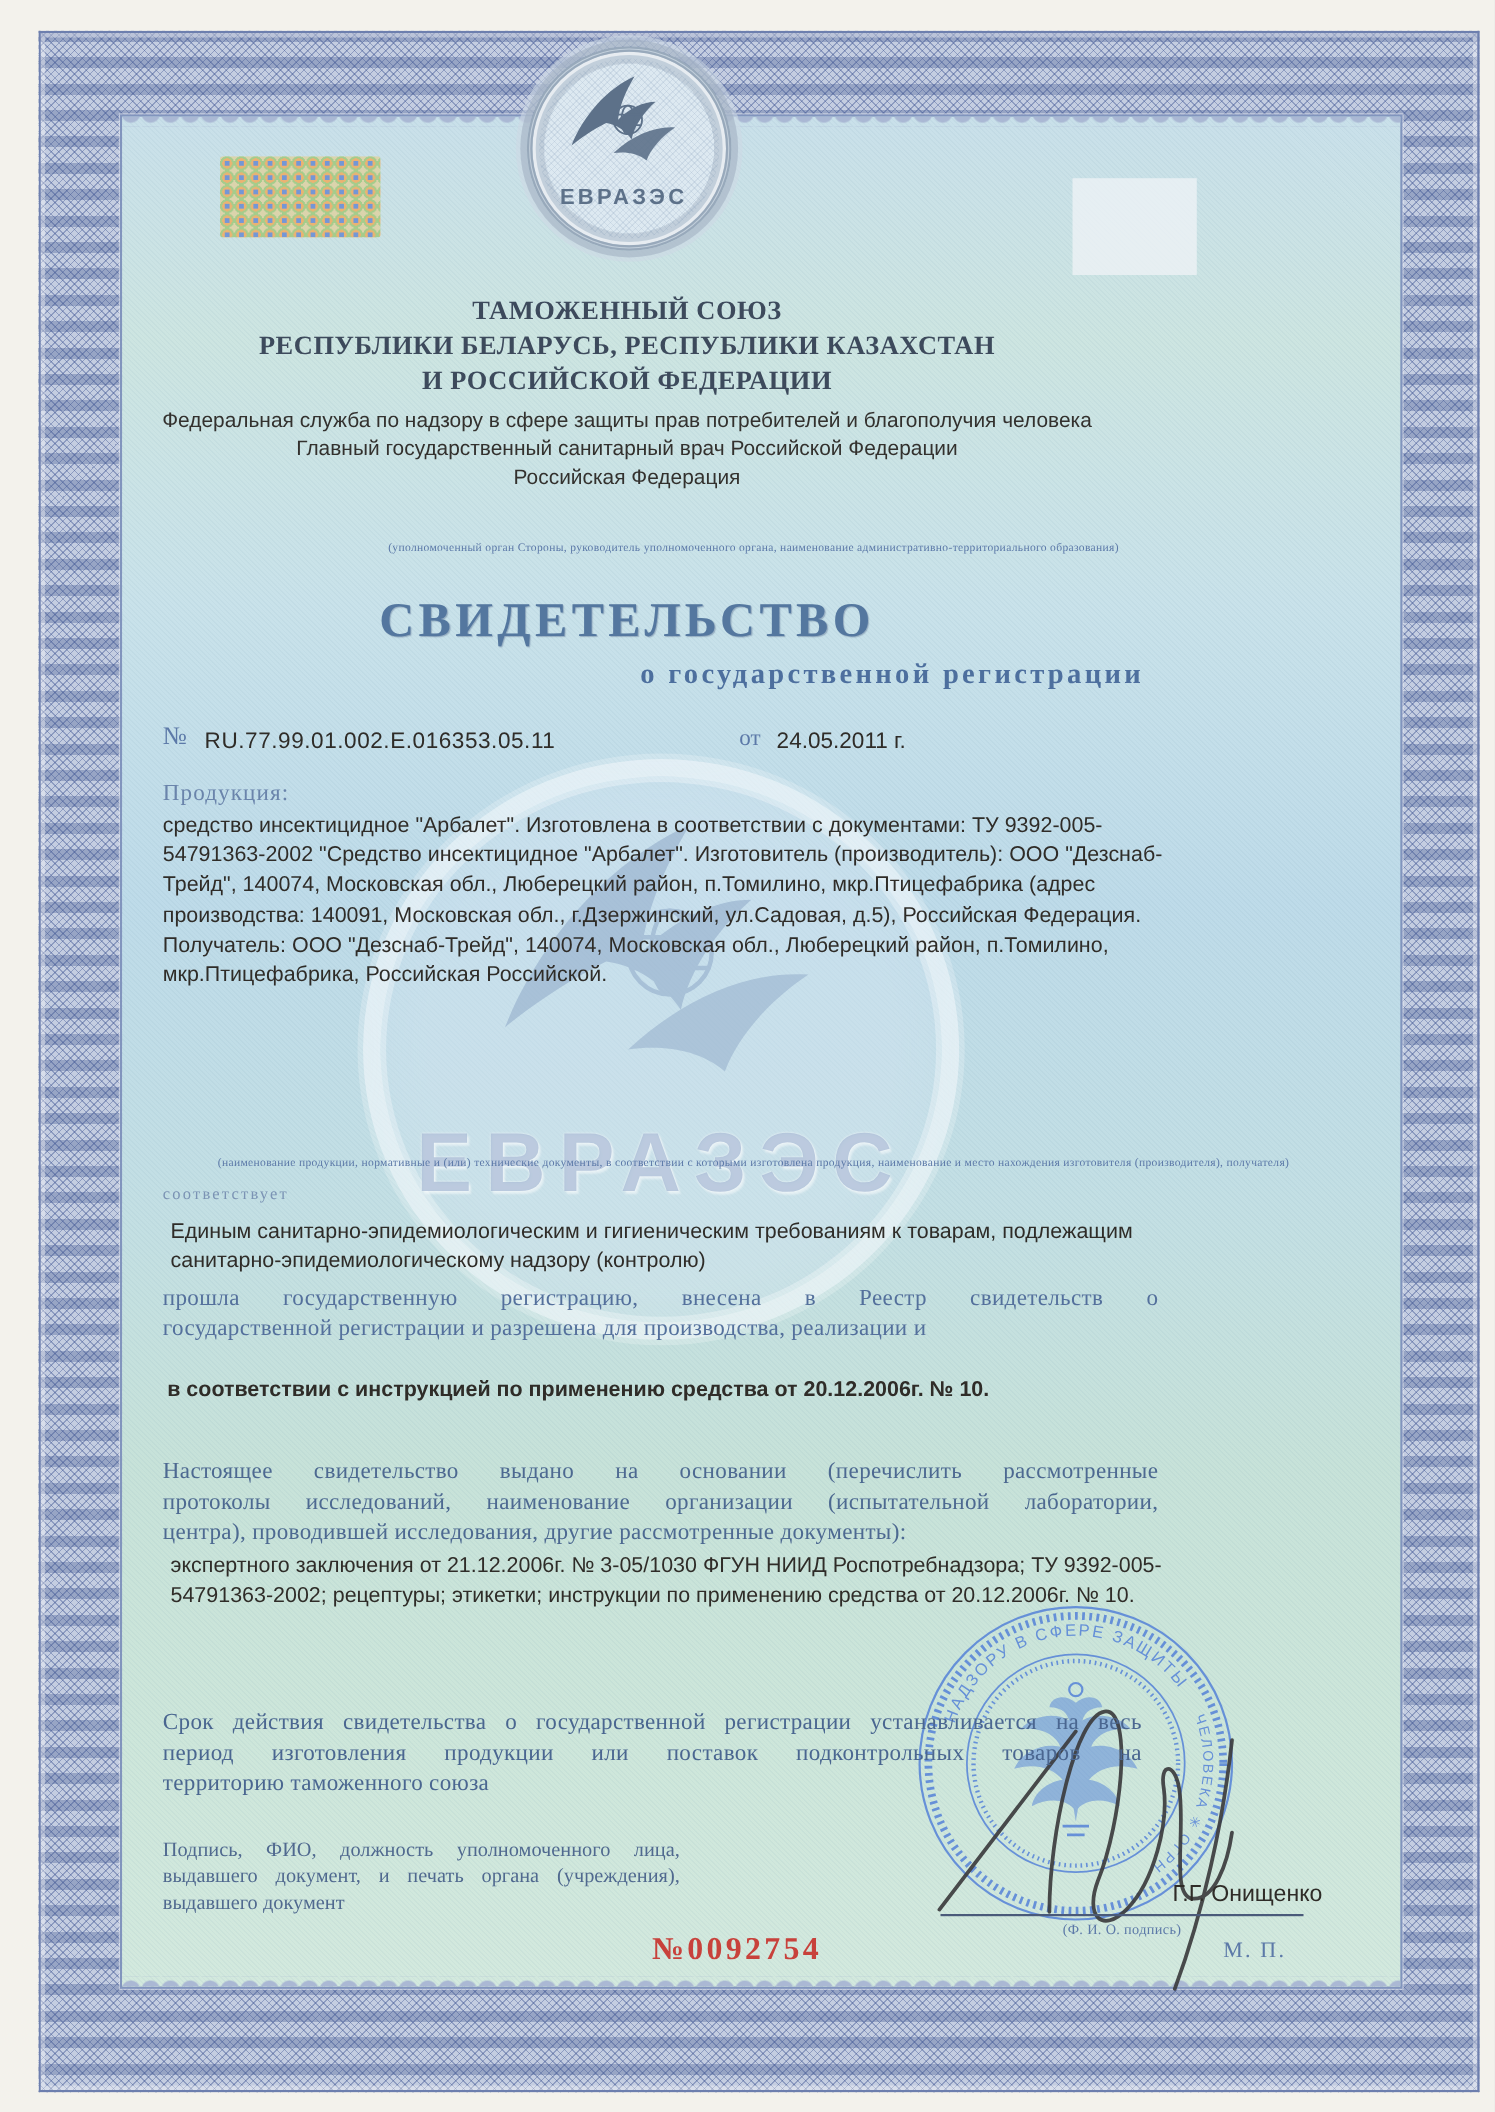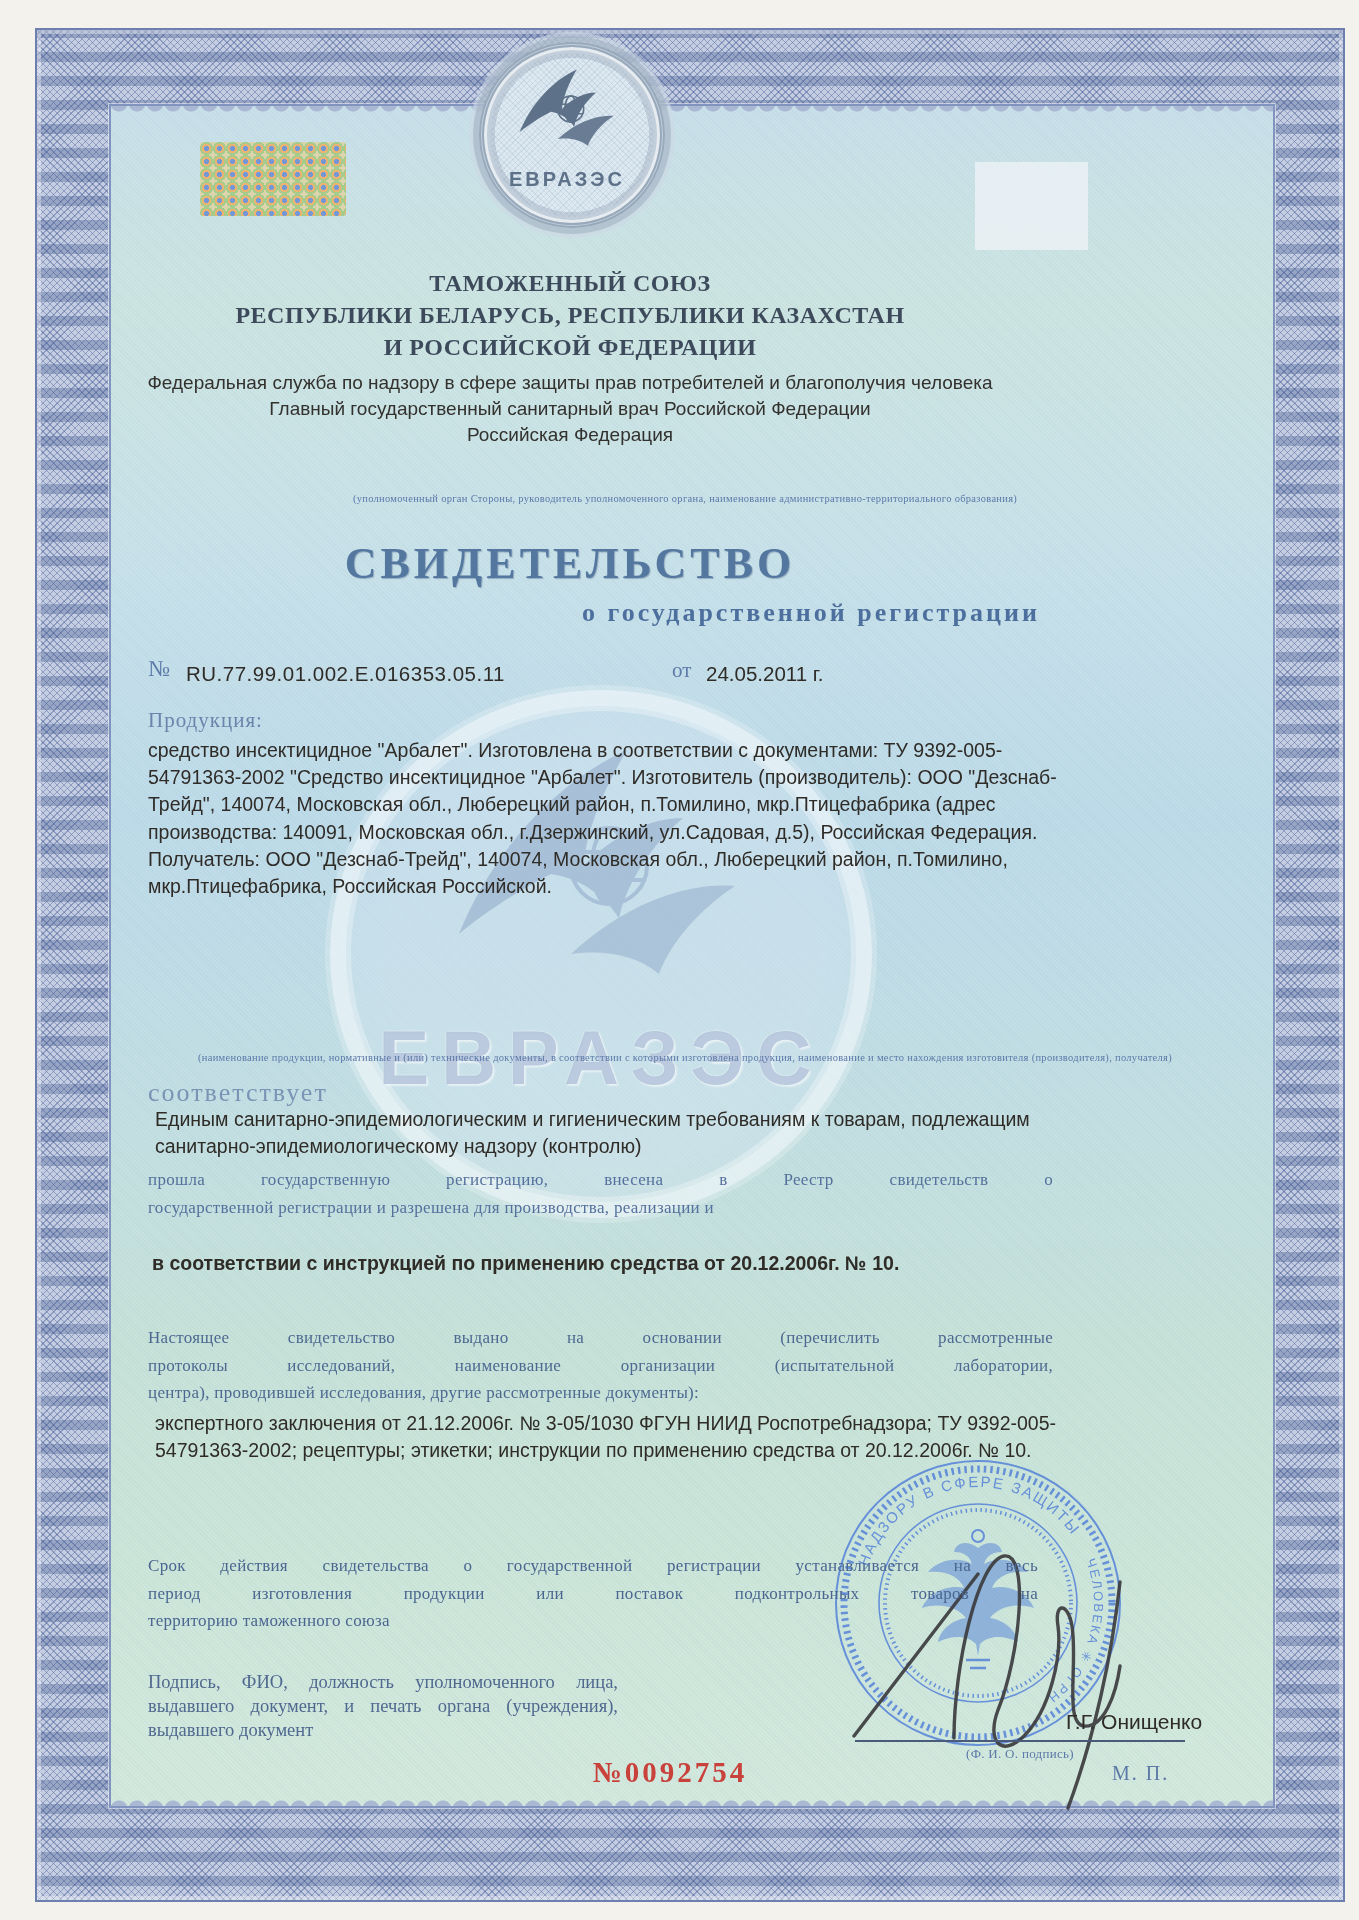--- a/index.html
+++ b/index.html
@@ -61,21 +61,21 @@
   .sans{font-family:"Liberation Sans",sans-serif;color:#2f2c28;}
   .hdr-union{left:100px;width:940px;text-align:center;font-weight:bold;font-size:24px;line-height:31px;color:#3d4a5c;letter-spacing:.5px;}
   .hdr-agency{left:100px;width:940px;text-align:center;font-family:"Liberation Sans",sans-serif;font-size:19px;line-height:25px;color:#33312e;}
   .tiny-caption{font-size:10.5px;color:#5c79a8;letter-spacing:.3px;}
   .doc-title{left:100px;width:940px;text-align:center;font-weight:bold;font-size:44px;letter-spacing:4px;color:#54779f;text-shadow:1px 1px 1px rgba(60,80,120,.35);}
   .doc-subtitle{left:100px;width:940px;text-align:right;font-weight:bold;font-size:26px;letter-spacing:3px;color:#4d6f9e;}
   .lines div{white-space:nowrap;}
   .jpara{width:905px;}
   .jpara div{text-align:justify;text-align-last:justify;}
   .jpara div:last-child{text-align-last:left;}
-  .serif-para{font-size:17px;line-height:27.5px;color:#54709c;letter-spacing:.3px;}
+  .serif-para{font-size:21px;line-height:27.5px;color:#54709c;letter-spacing:.3px;}
   .sans-para{font-family:"Liberation Sans",sans-serif;font-size:19.5px;line-height:27.2px;color:#2f2c28;}
 
   .serial{font-weight:bold;font-size:29px;letter-spacing:3px;color:#c8413b;}
   .sig-line{background:#4a5a7a;height:2px;}
 
   .stamp{left:823px;top:1448px;}
   .signature{left:836px;top:1486px;}
   .imprint{left:855px;top:1898px;font-family:"Liberation Sans",sans-serif;font-size:13px;color:#6b84c2;white-space:nowrap;margin-top:22px;}
 </style>
 </head>
@@ -141,21 +141,21 @@
     <div>средство инсектицидное "Арбалет". Изготовлена в соответствии с документами: ТУ 9392-005-</div>
     <div>54791363-2002 "Средство инсектицидное "Арбалет". Изготовитель (производитель): ООО "Дезснаб-</div>
     <div>Трейд", 140074, Московская обл., Люберецкий район, п.Томилино, мкр.Птицефабрика (адрес</div>
     <div>производства: 140091, Московская обл., г.Дзержинский, ул.Садовая, д.5), Российская Федерация.</div>
     <div>Получатель: ООО "Дезснаб-Трейд", 140074, Московская обл., Люберецкий район, п.Томилино,</div>
     <div>мкр.Птицефабрика, Российская Российской.</div>
   </div>
 
 <div class="abs tiny-caption c" style="left:110px;width:1150px;top:1052px;">(наименование продукции, нормативные и (или) технические документы, в соответствии с которыми изготовлена продукция, наименование и место нахождения изготовителя (производителя), получателя)</div>
 
-<div class="abs" style="left:148px;top:1078px;font-size:26px;color:#7b93b4;letter-spacing:2px;">соответствует</div>
+<div class="abs" style="left:148px;top:1078px;font-size:15px;color:#7b93b4;letter-spacing:2px;">соответствует</div>
 <div class="abs sans-para lines" style="left:155px;top:1106px;">
     <div>Единым санитарно-эпидемиологическим и гигиеническим требованиям к товарам, подлежащим</div>
     <div>санитарно-эпидемиологическому надзору (контролю)</div>
   </div>
 <div class="abs serif-para jpara lines" style="left:148px;top:1166px;">
     <div>прошла государственную регистрацию, внесена в Реестр свидетельств о</div>
     <div>государственной регистрации и разрешена для производства, реализации и</div>
   </div>
 <div class="abs sans-para" style="left:152px;top:1250px;font-weight:bold;">в соответствии с инструкцией по применению средства от 20.12.2006г. № 10.</div>
 

